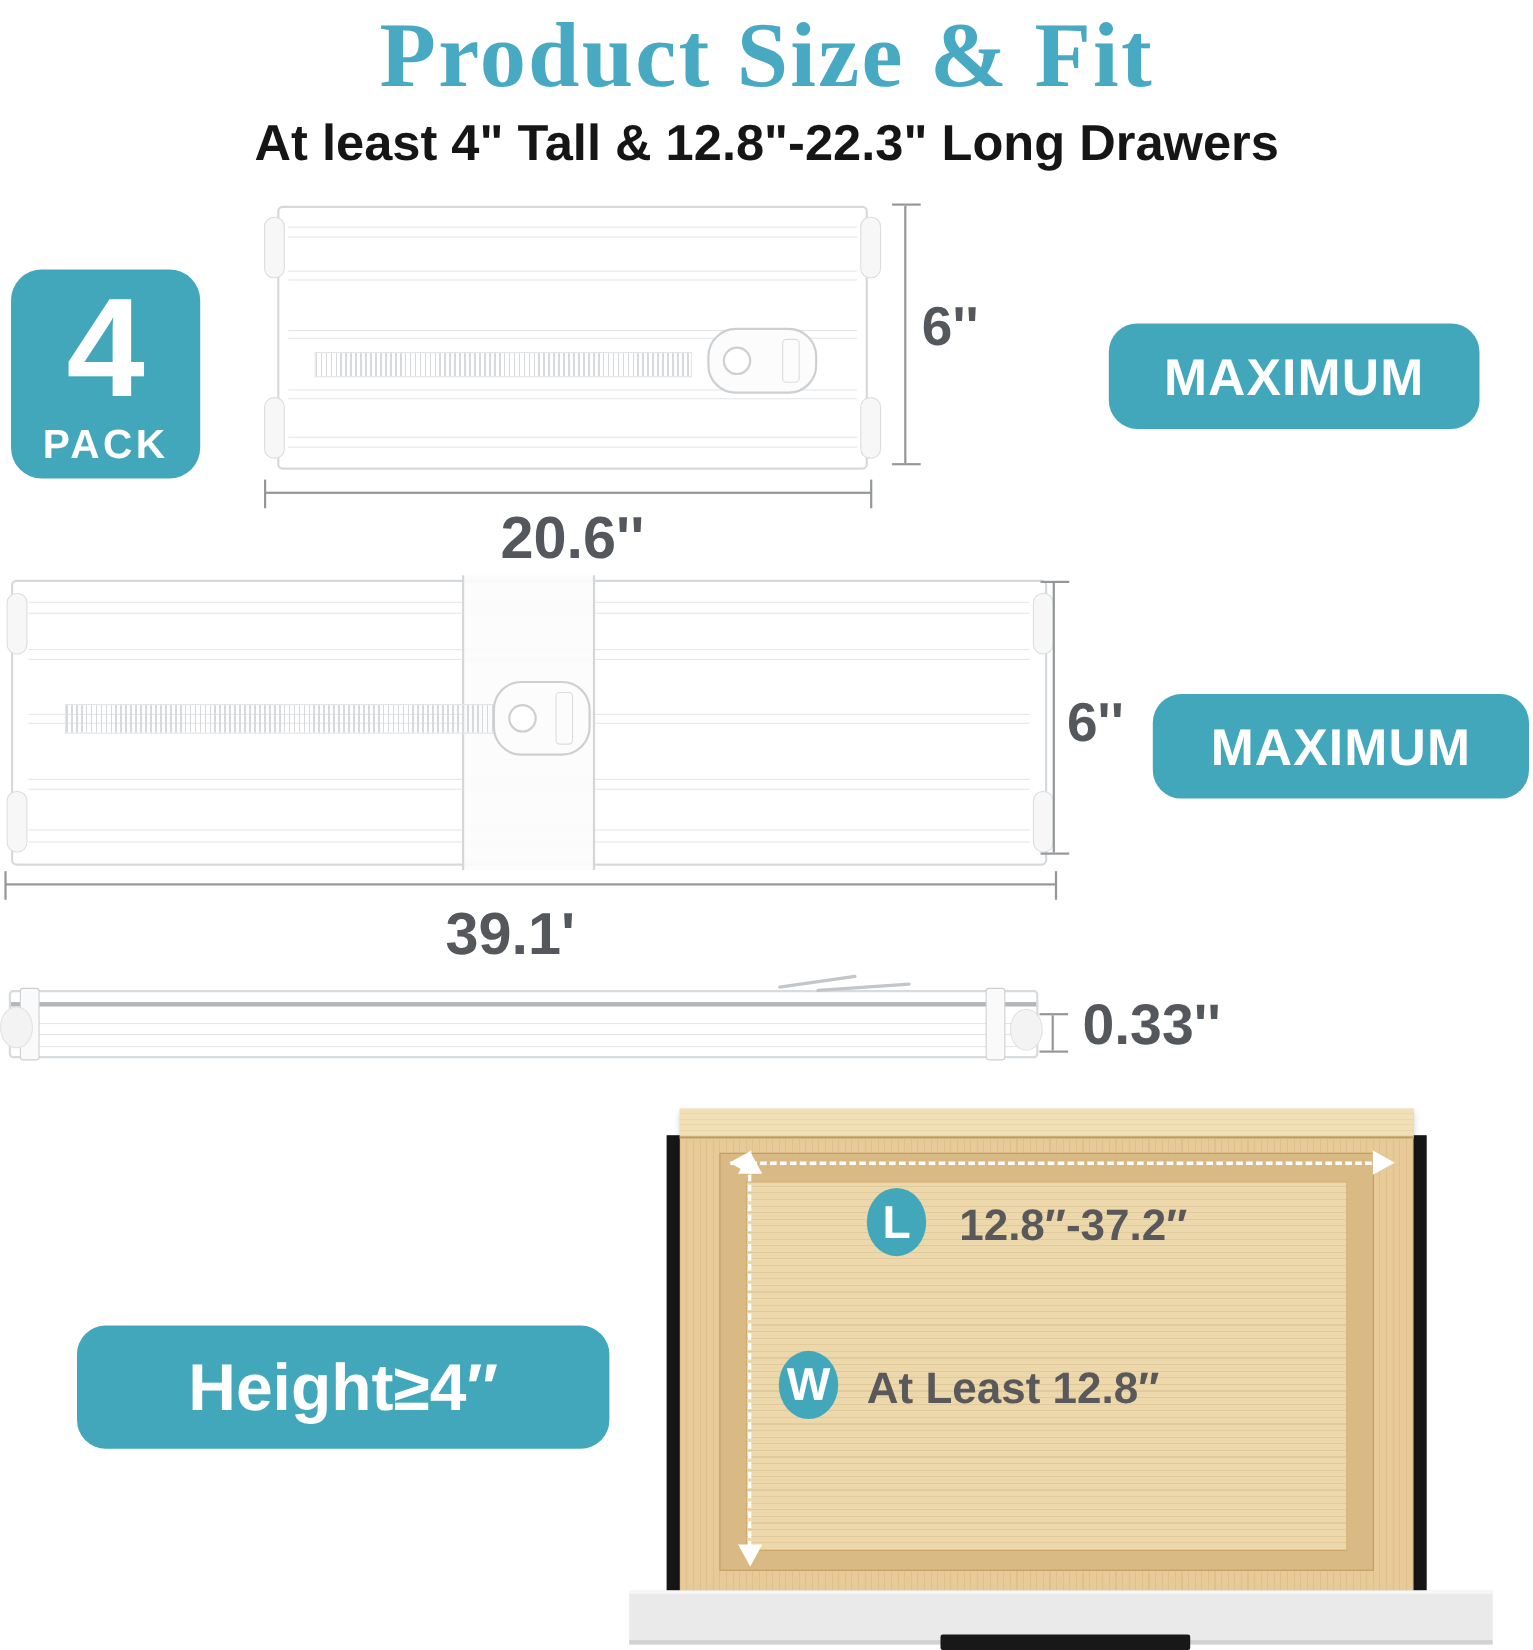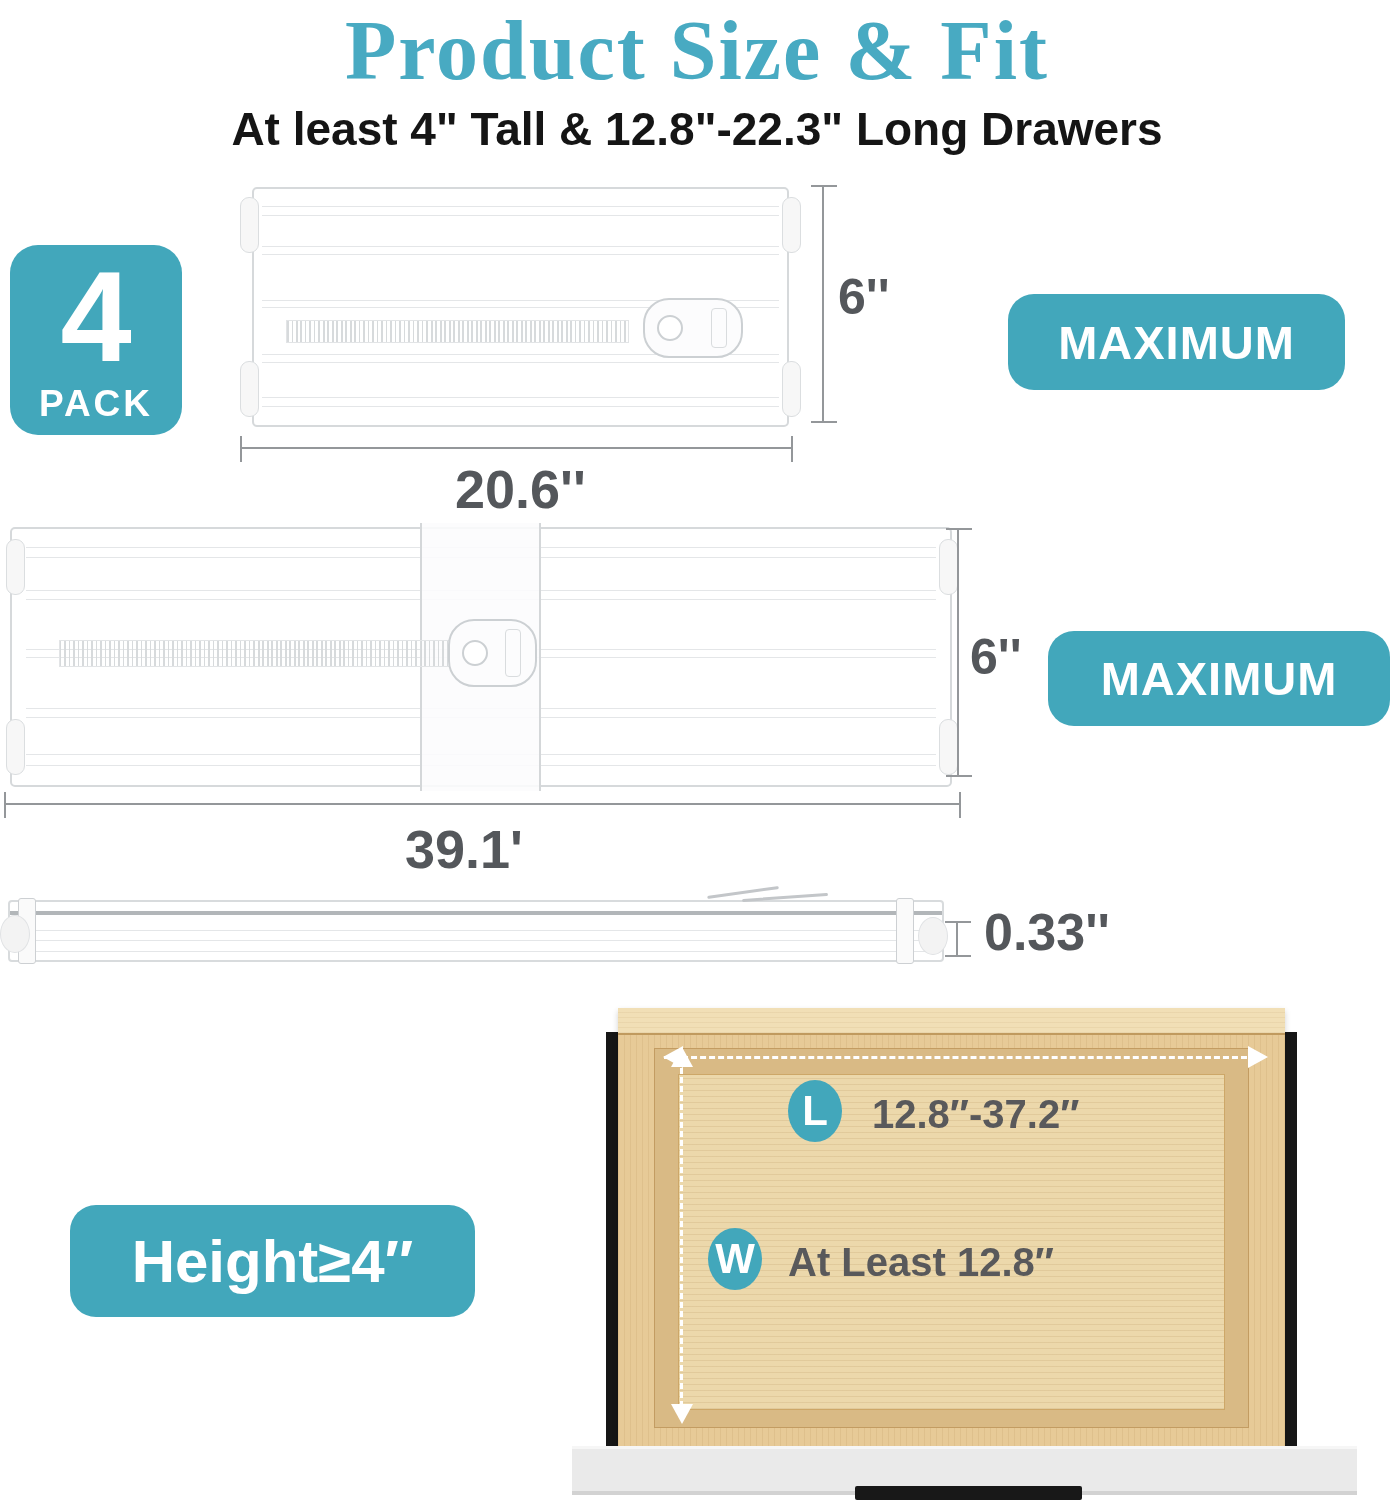--- a/index.html
+++ b/index.html
@@ -25,21 +25,21 @@
     color:var(--title);letter-spacing:1px;
   }
 
   
   .pill{
     position:absolute;background:var(--accent);color:#fff;font-weight:700;
     display:flex;align-items:center;justify-content:center;
   }
   .pill-min{left:1008px;top:294px;width:337px;height:96px;border-radius:26px;font-size:47px;letter-spacing:1px;}
   .pill-max{left:1048px;top:631px;width:342px;height:95px;border-radius:26px;font-size:47px;letter-spacing:1px;}
-  .pill-height{left:70px;top:1205px;width:405px;height:112px;border-radius:26px;font-size:60px;}
+  .pill-height{left:70px;top:1205px;width:484px;height:112px;border-radius:26px;font-size:60px;}
   .pack{
     left:10px;top:245px;width:172px;height:190px;border-radius:28px;
     flex-direction:column;line-height:1;
   }
   .pack .num{font-size:128px;font-weight:700;margin-top:-6px;}
   .pack .lbl{font-size:37px;font-weight:700;letter-spacing:3px;margin-top:4px;}
 
   
   .vdim{position:absolute;width:0;border-left:2px solid #94979a;}
   .vdim::before,.vdim::after{content:"";position:absolute;left:-13px;width:26px;border-top:2px solid #94979a;}

